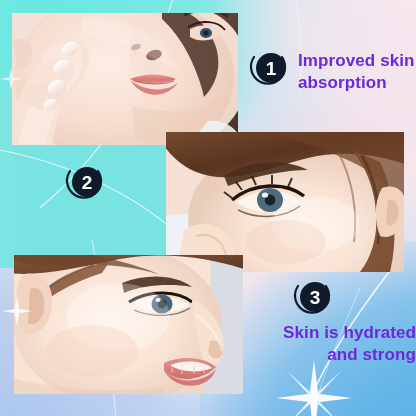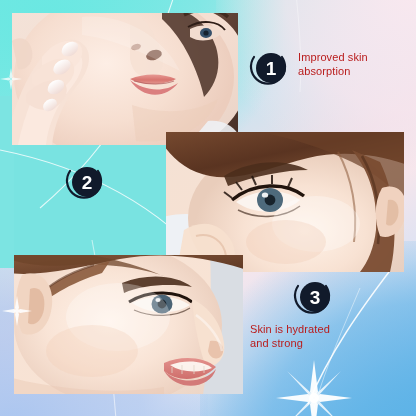--- a/index.html
+++ b/index.html
@@ -122,30 +122,30 @@
     height: 46px;
   }
   .badge svg { display: block; width: 100%; height: 100%; }
   .badge-1 { left: 246px; top: 46px; }
   .badge-2 { left: 62px;  top: 160px; }
   .badge-3 { left: 290px; top: 275px; }
 
   
   .copy {
     position: absolute;
-    color: #b91c1c;
-    font-weight: normal;
-    font-size: 11px;
+    color: #6d28d9;
+    font-weight: bold;
+    font-size: 17px;
     line-height: 1.30;
     letter-spacing: 0.1px;
     white-space: pre-line;
   }
   .copy-1 { left: 298px; top: 50px;  width: 118px; }
   .copy-2 { left: 16px;  top: 208px; width: 160px; }
-  .copy-3 { left: 250px; top: 322px; width: 166px; }
+  .copy-3 { left: 250px; top: 322px; width: 166px; text-align: right; }
 
   
   .sparkle { position: absolute; pointer-events: none; }
   .sparkle svg { display: block; width: 100%; height: 100%; }
   .sparkle-main { left: 276px; top: 360px; width: 76px; height: 76px; }
   .sparkle-left { left: 2px;   top: 296px; width: 30px; height: 30px; }
   .sparkle-tl   { left: 0px;   top: 68px;  width: 22px; height: 22px; }
 </style>
 </head>
 <body>

